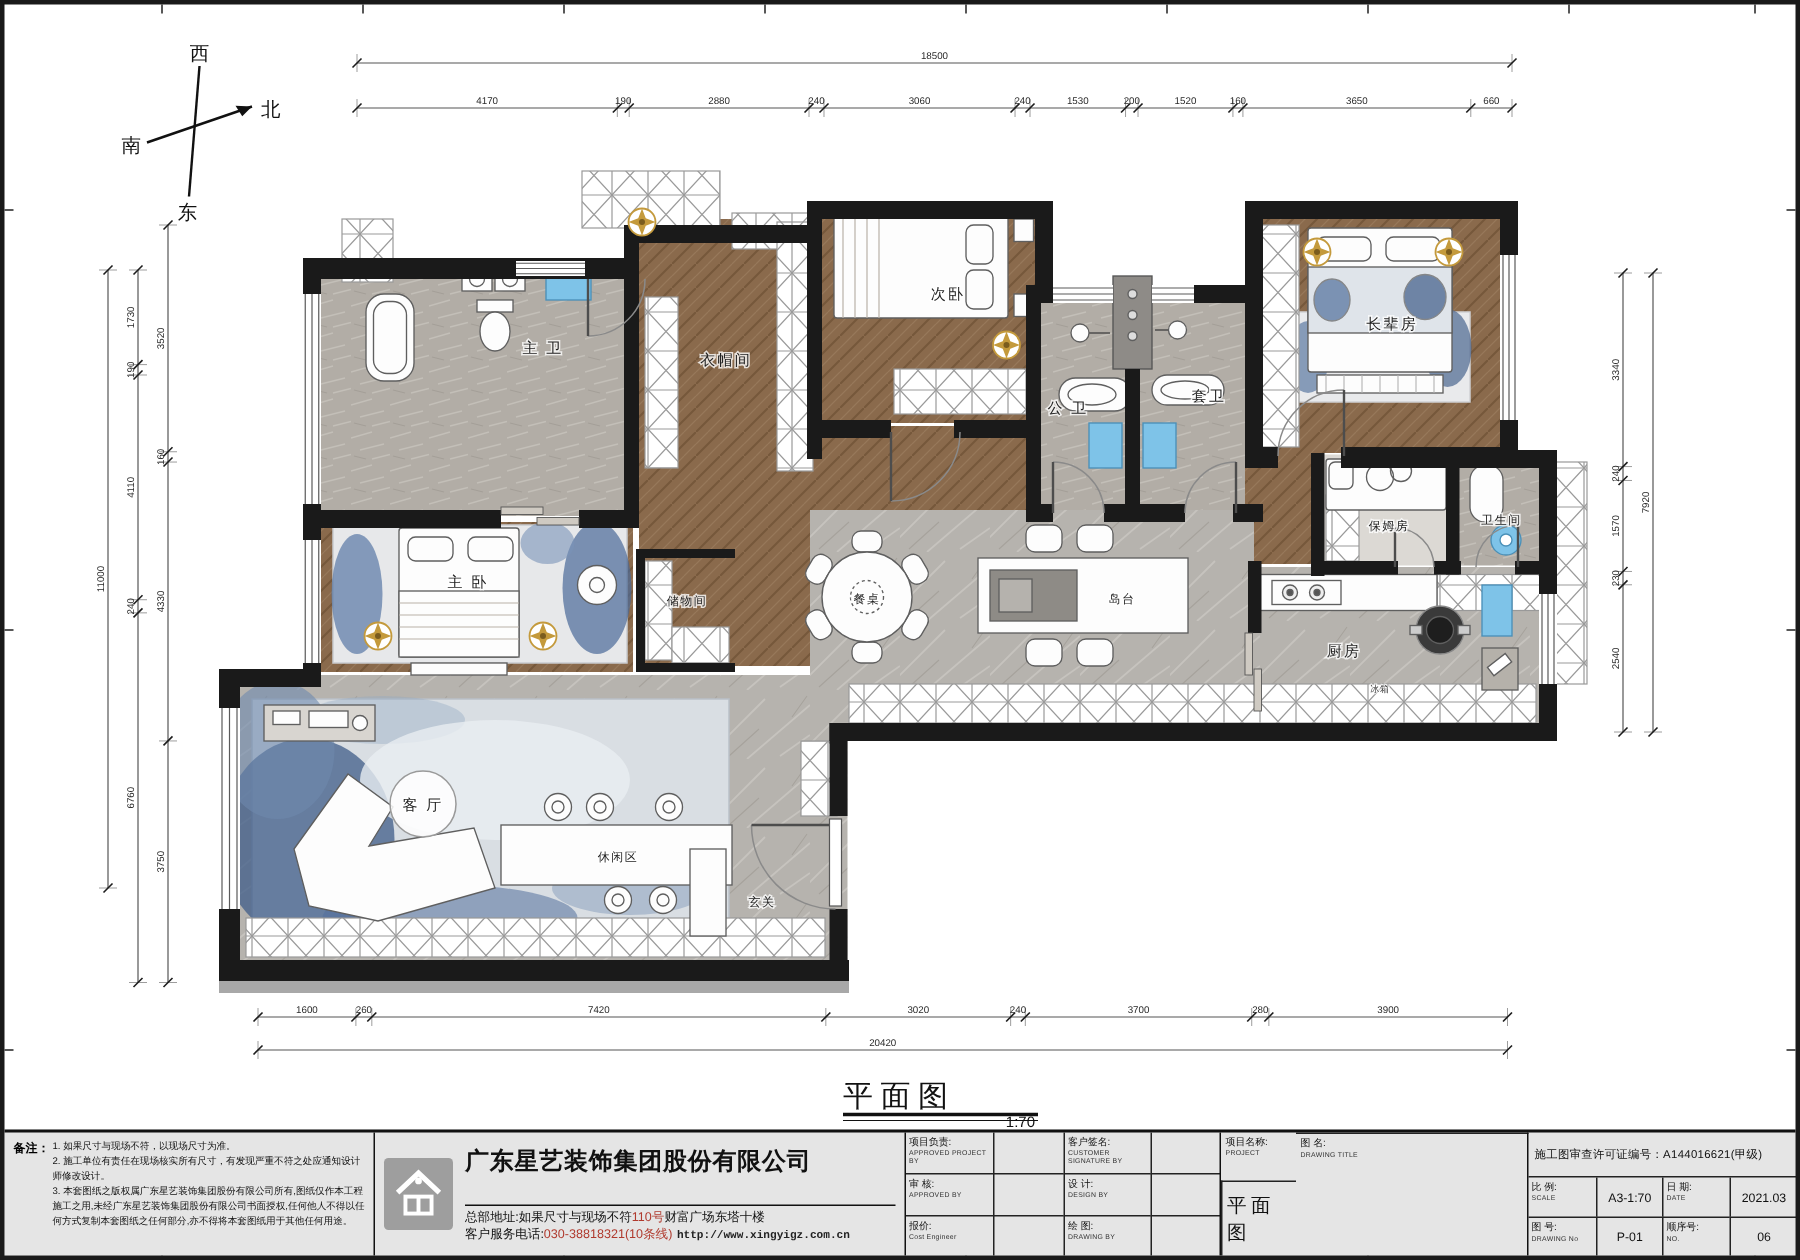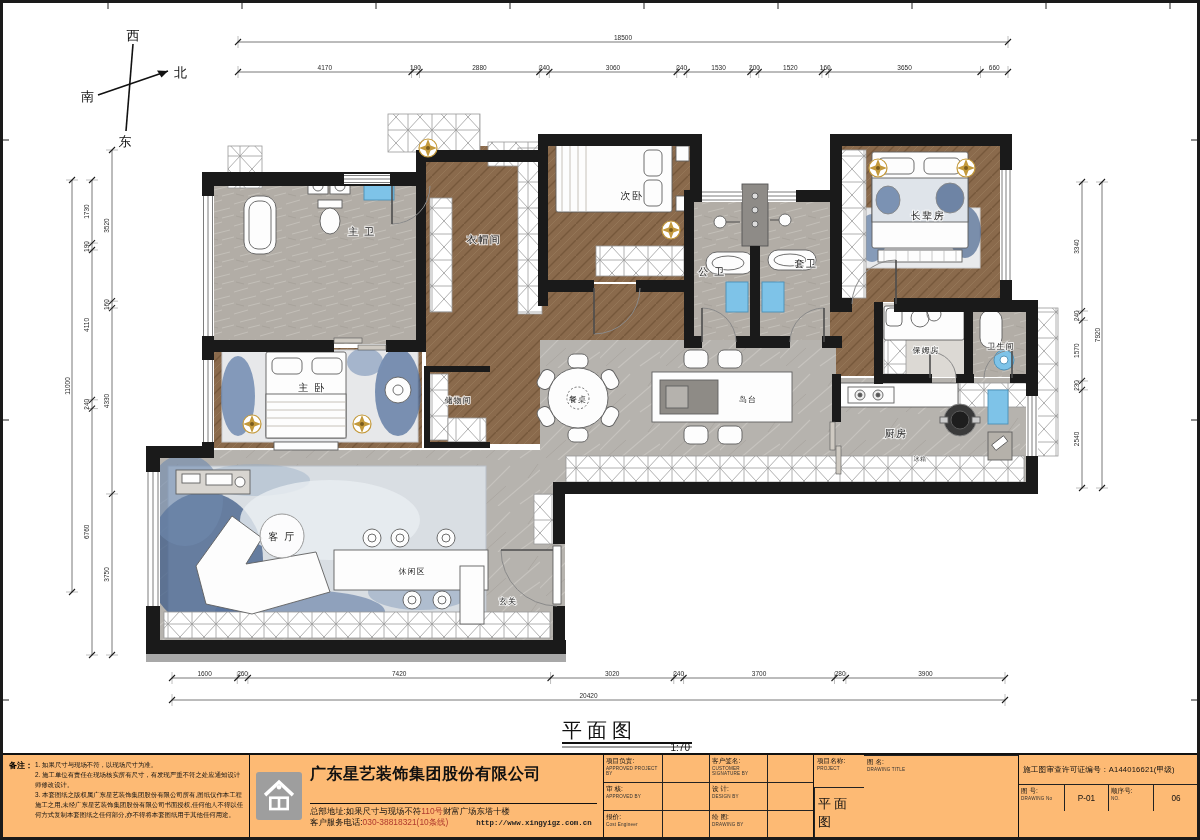--- a/index.html
+++ b/index.html
@@ -16,32 +16,32 @@
   .dmx{font-size:6.5px;fill:#2a2a2a;}
   .cmp{font-size:13px;fill:#111;}
   .ttl{font-size:20px;fill:#111;letter-spacing:5px;}
   .scl{font-size:10px;fill:#111;}
   .win{stroke:#5a5a5a;stroke-width:.8;}
   .furn{stroke:#5f5f5f;stroke-width:.9;fill:#fdfdfd;}
   .arc{stroke:#8a8a8a;stroke-width:1;fill:none;}
   .leaf{stroke:#4d4d4d;stroke-width:1.6;}
   
   #tstrip{position:absolute;left:3px;right:3px;top:753px;bottom:3px;border-top:2px solid #111;
-    display:flex;z-index:30;background:#fdba74;}
+    display:flex;z-index:30;background:#e5e5e5;}
   .sec{height:100%;box-sizing:border-box;}
   #notes{width:246px;display:flex;padding:5px 4px 2px 6px;}
   .nh{font-weight:bold;font-size:8px;white-space:nowrap;margin-right:2px;}
   .nl{font-size:6.4px;line-height:1.55;color:#111;}
   #company{width:354px;border-left:1.5px solid #111;display:flex;align-items:center;padding:4px 6px;box-sizing:border-box;}
   #logo{width:46px;height:48px;background:#9e9e9e;border-radius:3px;flex:0 0 auto;margin-right:8px;display:flex;align-items:center;justify-content:center;}
   #cinfo{flex:1;min-width:0;}
   #cname{font-size:16px;font-weight:bold;letter-spacing:.5px;color:#111;border-bottom:1.5px solid #111;padding-bottom:18px;margin-bottom:2px;white-space:nowrap;}
   .cline{font-size:8.4px;color:#111;white-space:nowrap;}
   .red{color:#b03a2e;}
-  #curl{font-size:7.4px;font-weight:bold;color:#222;font-family:"Liberation Mono","DejaVu Sans Mono",monospace;margin-left:28px;}
+  #curl{font-size:7.4px;font-weight:bold;color:#222;font-family:"Liberation Mono","DejaVu Sans Mono",monospace;margin-left:3px;}
   #fields{width:210px;border-left:1.5px solid #111;display:grid;grid-template-columns:58px 47px 58px 47px;grid-template-rows:repeat(3,1fr);}
   .fcell{border-left:1px solid #222;border-top:1px solid #222;padding:2px 2px;box-sizing:border-box;overflow:hidden;}
   .fcell:nth-child(-n+4){border-top:none;}
   .fcell:nth-child(4n+1){border-left:none;}
   .fcn{font-size:6.6px;color:#111;white-space:nowrap;}
   .fen{font-size:4.6px;color:#333;letter-spacing:.2px;}
   #proj{width:205px;border-left:1.5px solid #111;display:grid;grid-template-columns:50px 155px;grid-template-rows:32px 1fr;}
   .pcell{border-left:1px solid #222;border-top:1px solid #222;box-sizing:border-box;padding:2px 3px;display:flex;flex-direction:column;justify-content:flex-start;}
   .pcell.noL{border-left:none;} .pcell.noT{border-top:none;}
   .pval{align-items:center;justify-content:center;display:flex;font-size:11.5px;color:#111;letter-spacing:1px;}
@@ -710,20 +710,32 @@
           <div class="fcn">图 名:</div>
           <div class="fen">DRAWING  TITLE</div>
         </div>
     <div class="pcell pval big">平面图</div>
   </div>
 
   <div id="right" class="sec">
     <div id="permit">施工图审查许可证编号：A144016621(甲级)</div>
     <div class="rrow">
       <div class="rcell">
+            <div class="fcn">比 例:</div>
+            <div class="fen">SCALE</div>
+          </div>
+      <div class="rcell rv">A3-1:70</div>
+      <div class="rcell">
+            <div class="fcn">日 期:</div>
+            <div class="fen">DATE</div>
+          </div>
+      <div class="rcell rv">2021.03</div>
+    </div>
+    <div class="rrow">
+      <div class="rcell">
             <div class="fcn">图 号:</div>
             <div class="fen">DRAWING No</div>
           </div>
       <div class="rcell rv">P-01</div>
       <div class="rcell">
             <div class="fcn">顺序号:</div>
             <div class="fen">NO.</div>
           </div>
       <div class="rcell rv">06</div>
     </div>

